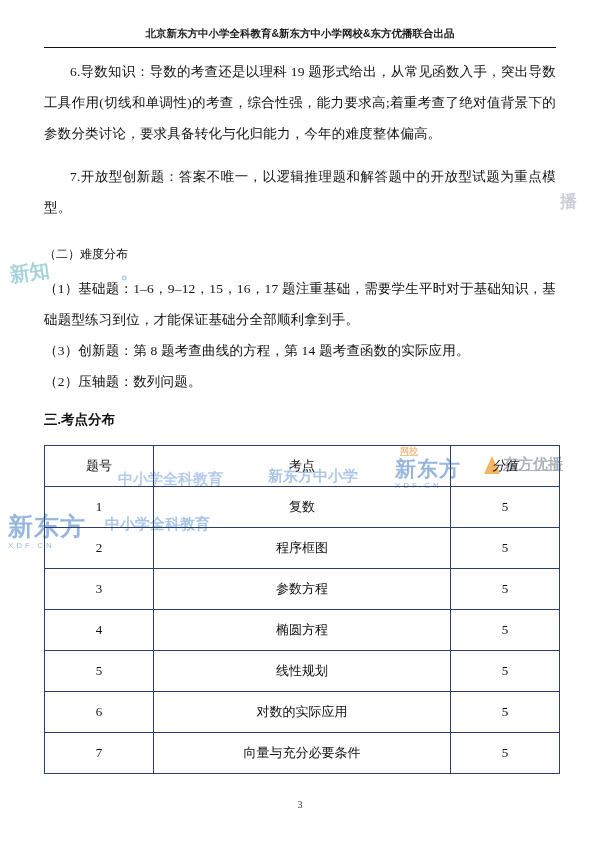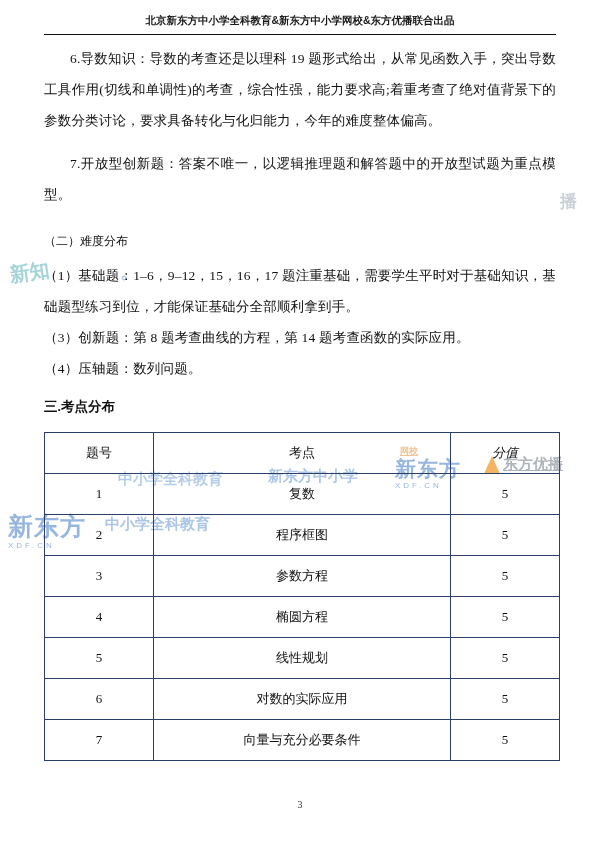--- a/index.html
+++ b/index.html
@@ -20,21 +20,21 @@
     width: 600px;
     height: 848px;
     box-sizing: border-box;
     padding: 0;
   }
   .header {
     text-align: center;
     font-size: 10.5px;
     font-weight: bold;
     color: #1a1a1a;
-    padding-top: 14px;
+    padding-top: 27px;
     letter-spacing: 0px;
     font-family: "Liberation Sans", sans-serif;
   }
   .hrule {
     width: 512px;
     margin: 6px auto 0 auto;
     border-top: 1px solid #111;
   }
   .content {
     width: 512px;
@@ -196,21 +196,21 @@
     <p class="para indent2">6.导数知识：导数的考查还是以理科 19 题形式给出，从常见函数入手，突出导数工具作用(切线和单调性)的考查，综合性强，能力要求高;着重考查了绝对值背景下的参数分类讨论，要求具备转化与化归能力，今年的难度整体偏高。</p>
     <div class="gap-sm"></div>
     <p class="para indent2">7.开放型创新题：答案不唯一，以逻辑推理题和解答题中的开放型试题为重点模型。</p>
 
     <div class="gap-md"></div>
     <p class="sub-head">（二）难度分布</p>
 
     <div style="height:4px"></div>
     <p class="para">（1）基础题：1–6，9–12，15，16，17 题注重基础，需要学生平时对于基础知识，基础题型练习到位，才能保证基础分全部顺利拿到手。</p>
     <p class="para">（3）创新题：第 8 题考查曲线的方程，第 14 题考查函数的实际应用。</p>
-    <p class="para">（4）压轴题：数列问题。</p>
+    <p class="para">（2）压轴题：数列问题。</p>
 
     <div style="height:8px"></div>
     <p class="section-head">三.考点分布</p>
 
     <table class="kaodian">
       <thead>
         <tr>
           <th class="c-num">题号</th>
           <th class="c-point">考点</th>
           <th class="c-score">分值</th>

